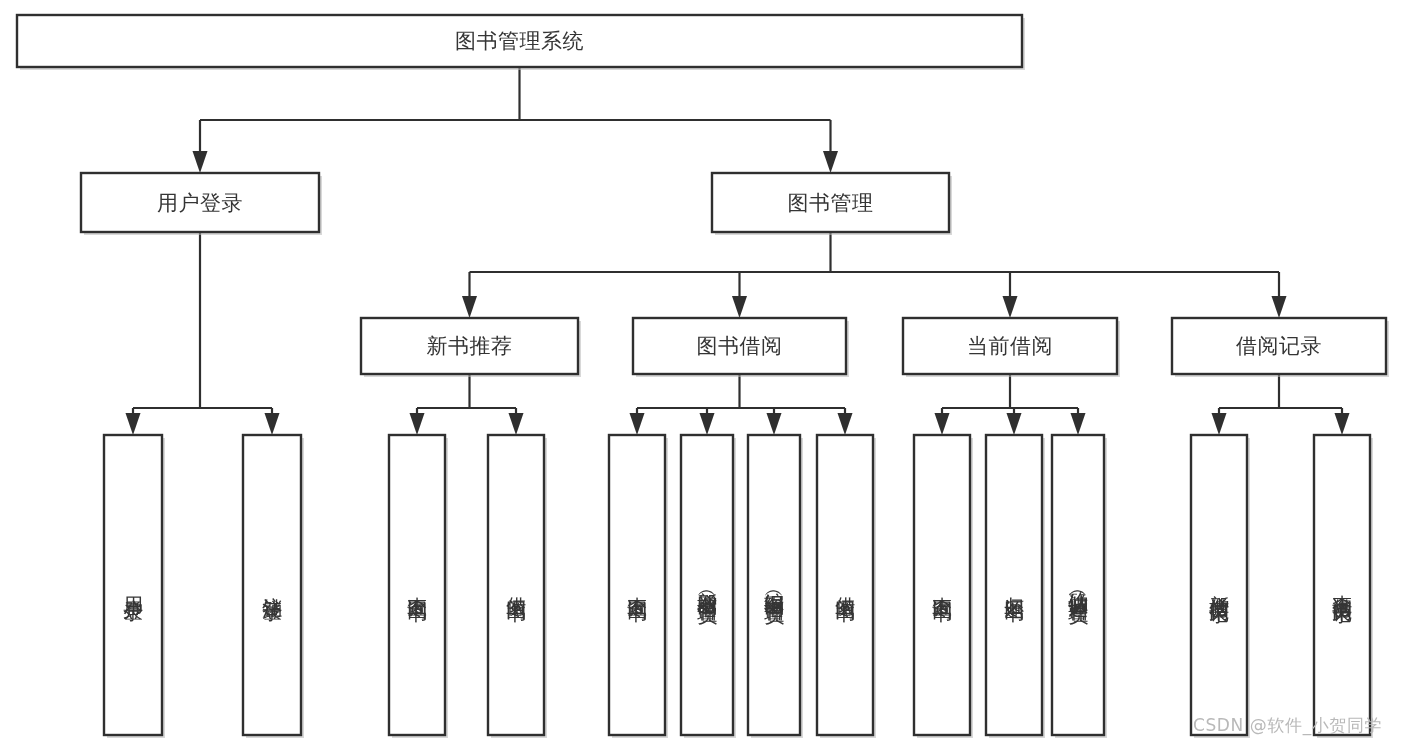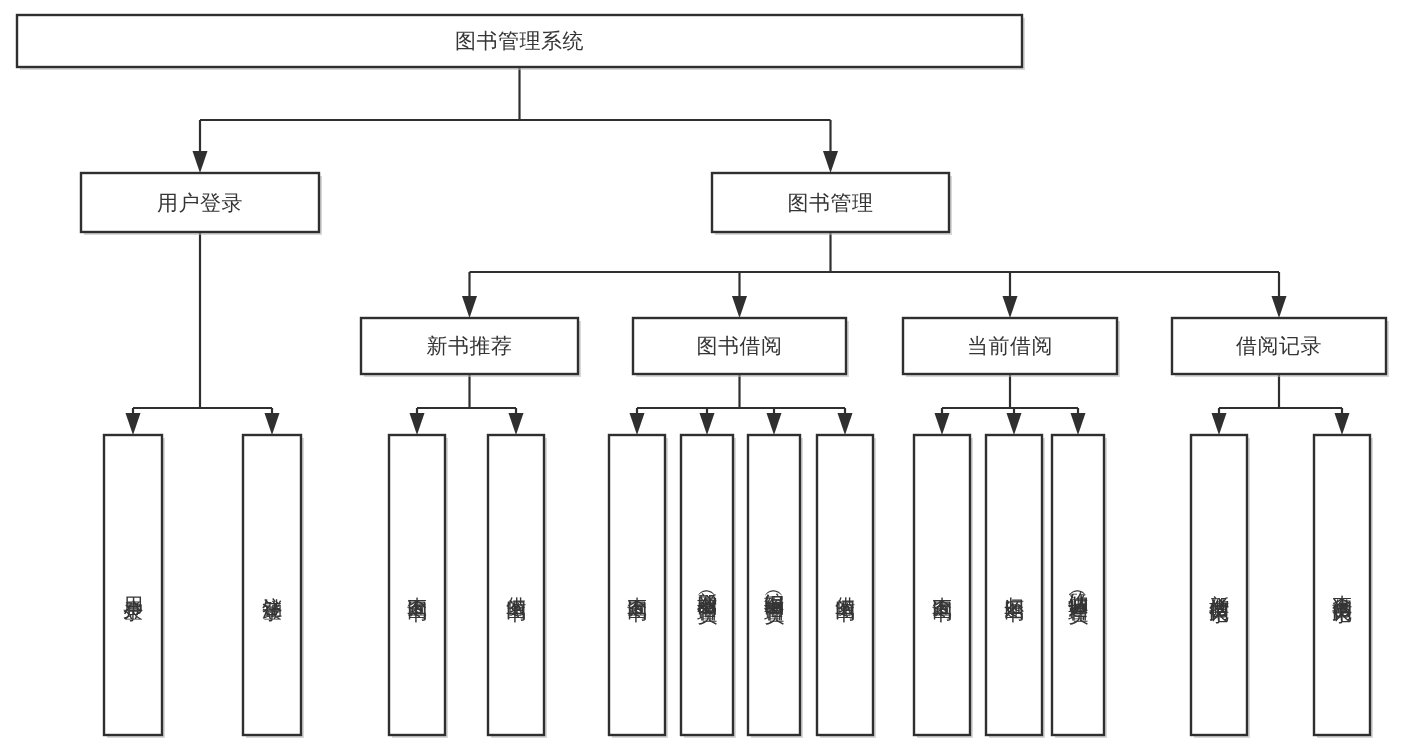--- a/index.html
+++ b/index.html
@@ -247,13 +247,14 @@
       <div class="vert-label" style="left: 609px; top: 441px; width: 56px; height: 288px; display: flex; align-items: center; justify-content: center;">查询图书</div>
       <div class="vert-label" style="left: 681px; top: 441px; width: 52px; height: 288px; display: flex; align-items: center; justify-content: center;">新增图书（管理员）</div>
       <div class="vert-label" style="left: 748px; top: 441px; width: 52px; height: 288px; display: flex; align-items: center; justify-content: center;">编辑图书（管理员）</div>
       <div class="vert-label" style="left: 817px; top: 441px; width: 56px; height: 288px; display: flex; align-items: center; justify-content: center;">借阅图书</div>
       <div class="vert-label" style="left: 914px; top: 441px; width: 56px; height: 288px; display: flex; align-items: center; justify-content: center;">查询图书</div>
       <div class="vert-label" style="left: 986px; top: 441px; width: 56px; height: 288px; display: flex; align-items: center; justify-content: center;">归还图书</div>
       <div class="vert-label" style="left: 1052px; top: 441px; width: 52px; height: 288px; display: flex; align-items: center; justify-content: center;">确认归还（管理员）</div>
       <div class="vert-label" style="left: 1191px; top: 441px; width: 56px; height: 288px; display: flex; align-items: center; justify-content: center;">新增借阅记录</div>
       <div class="vert-label" style="left: 1314px; top: 441px; width: 56px; height: 288px; display: flex; align-items: center; justify-content: center;">查询借阅记录</div>
     </div>
+  <div class="watermark" style="left: 1193px; top: 714px;">CSDN @软件_小贺同学</div>
 </div>
 
 </body></html>

